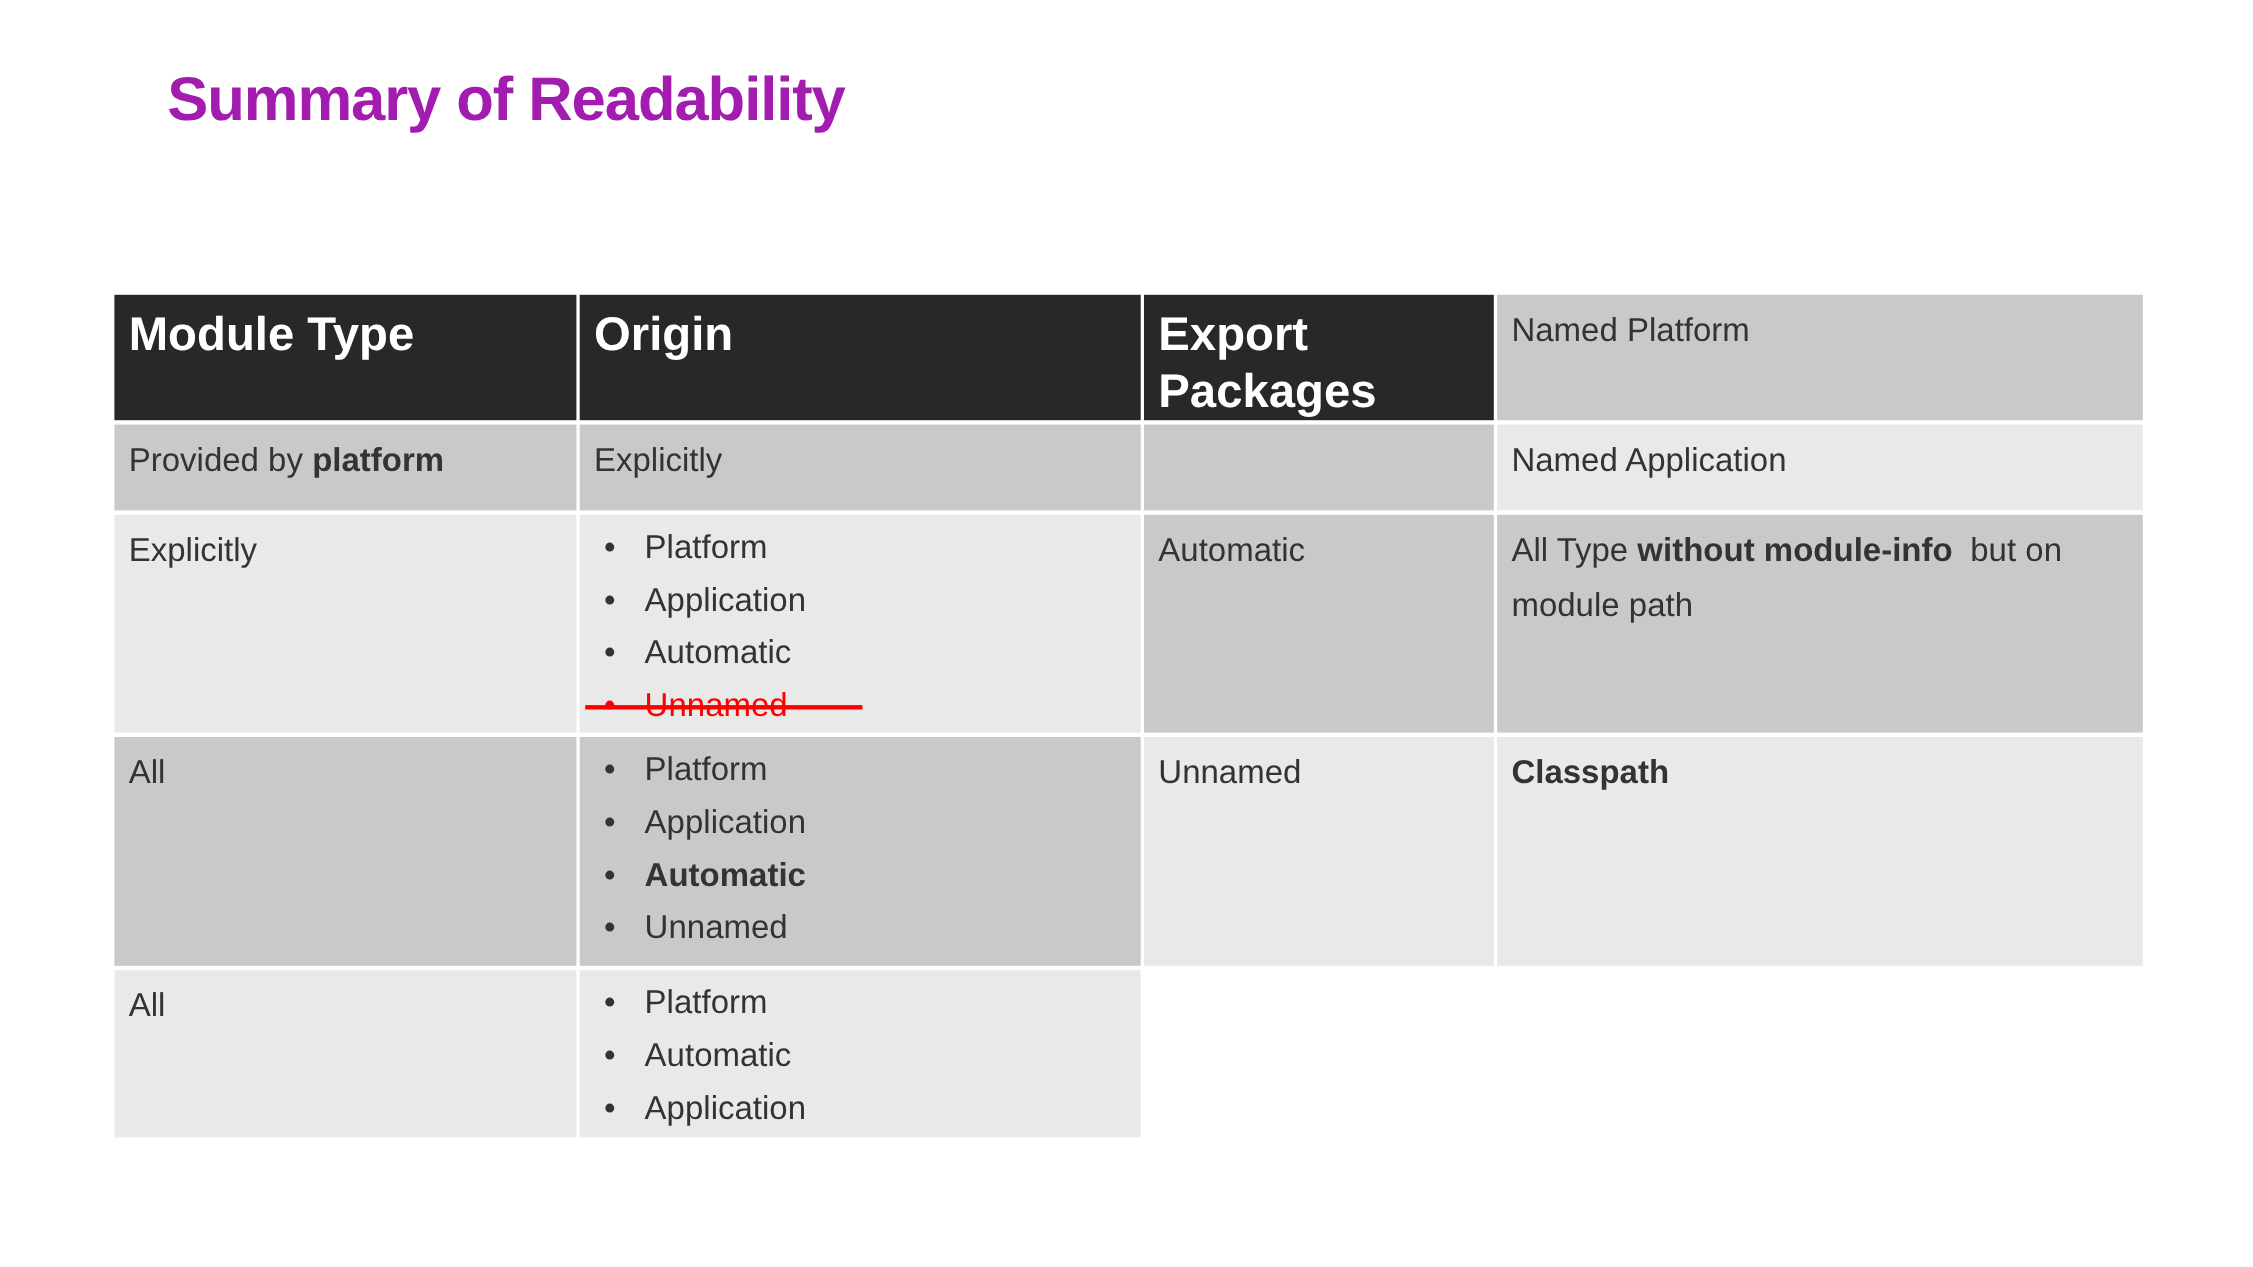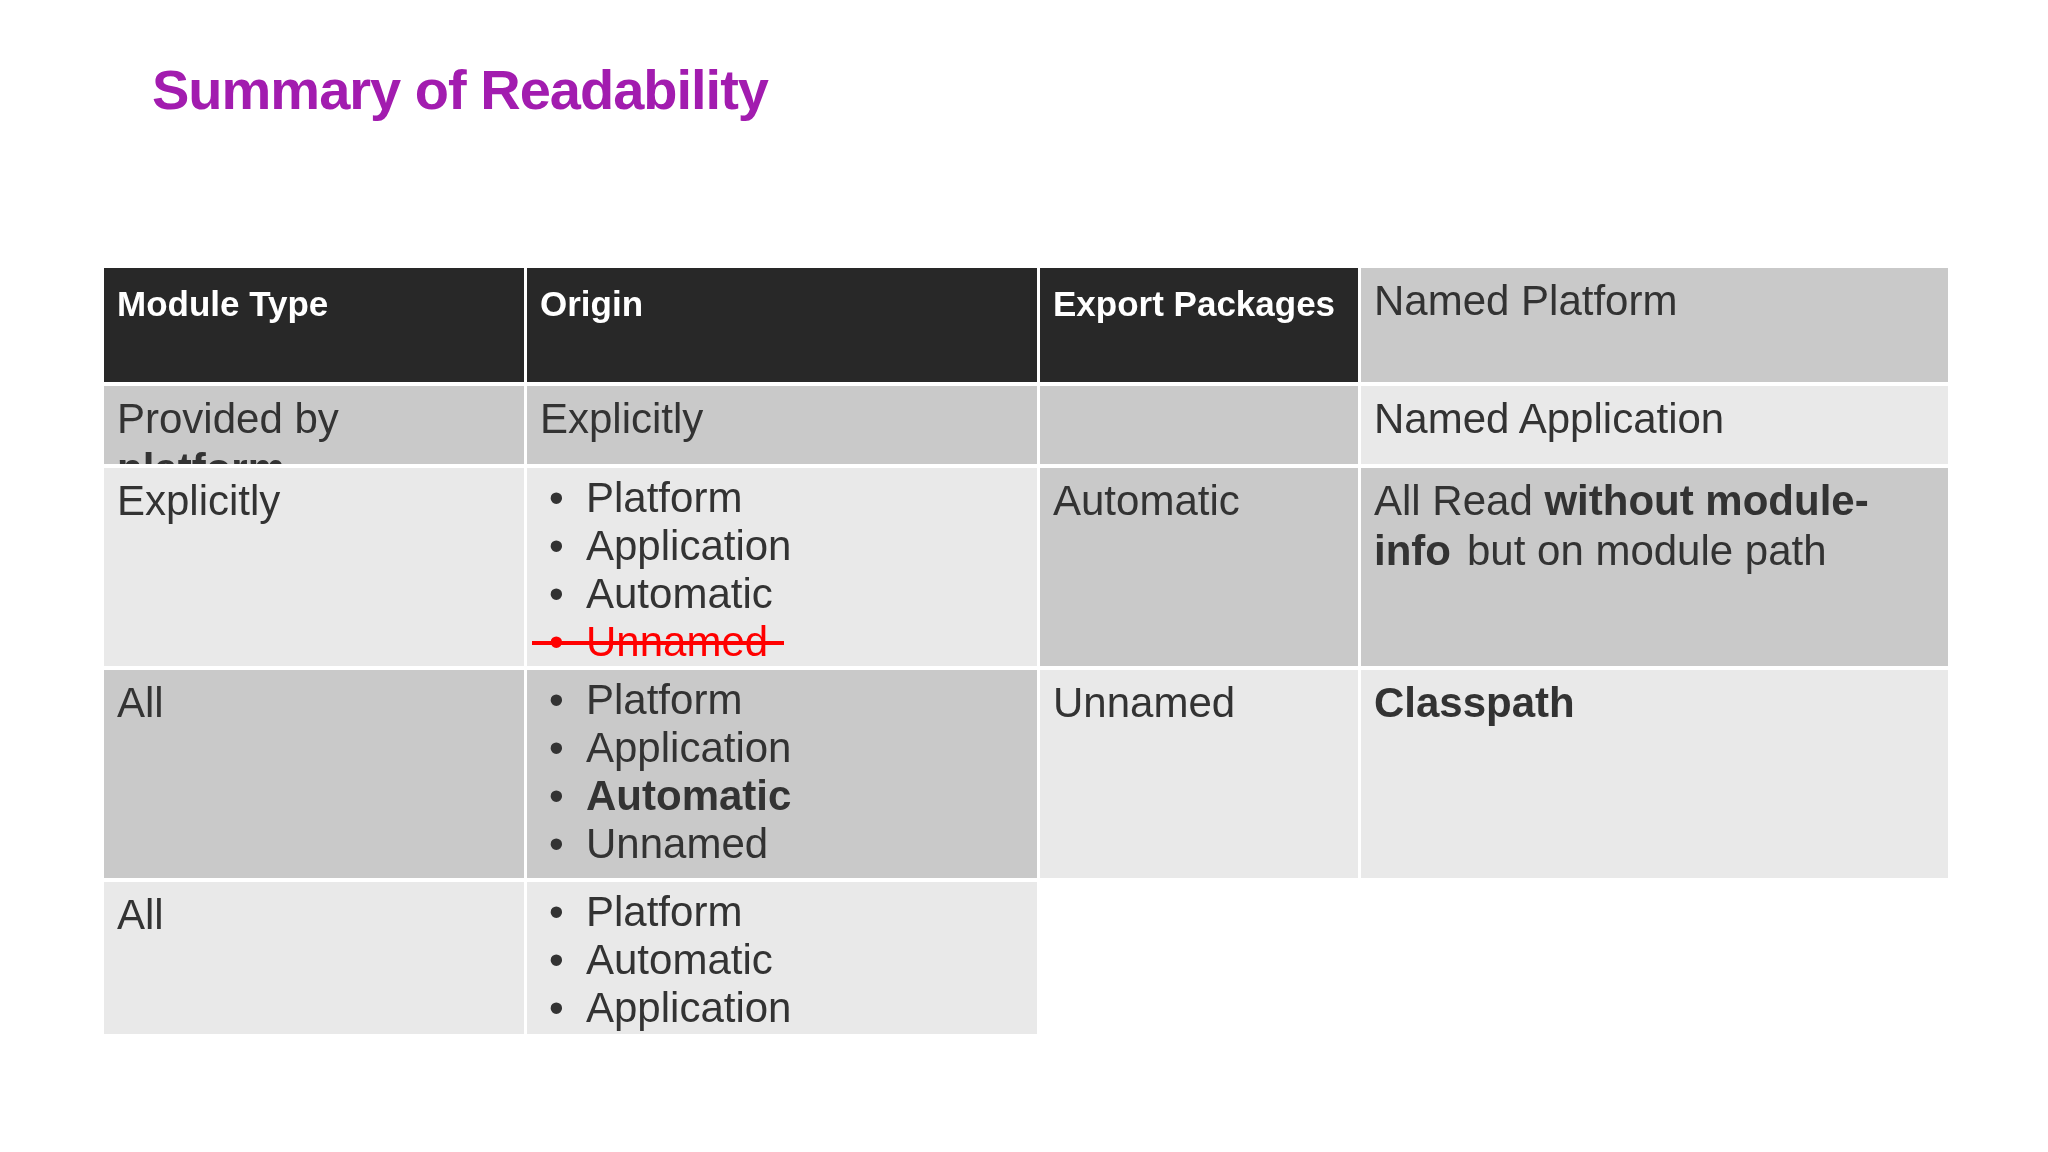--- a/index.html
+++ b/index.html
@@ -17,27 +17,27 @@
   }
   .tbl{
     position:absolute;left:104px;top:268px;
     display:grid;
     grid-template-columns:420px 510px 318px 587px;
     grid-template-rows:114px 78px 198px 208px 152px;
     column-gap:3px;row-gap:4px;
   }
   .cell{
     padding:8px 13px;
-    font-size:42px;line-height:50px;
+    font-size:30px;line-height:50px;
     color:#333333;
     overflow:hidden;
   }
   .hdr{
     background:#282828;color:#ffffff;
-    font-weight:700;font-size:35px;line-height:52px;
+    font-weight:700;font-size:43px;line-height:52px;
     padding-top:10px;
   }
   .dark{background:#C9C9C9}
   .light{background:#E9E9E9}
   .b{font-weight:700}
   .gap{margin-right:16px}
   .rm{padding-top:6px;padding-bottom:12px}
   .blist{list-style:none;margin:0;padding:0}
   .bi{position:relative;line-height:48px;white-space:nowrap}
   .bullet{display:inline-block;width:46px;padding-left:9px;box-sizing:border-box}
@@ -70,21 +70,21 @@
     <div class="cell light rm">
       <ul class="blist">
         <li class="bi"><span class="bullet">•</span><span>Platform</span></li>
         <li class="bi"><span class="bullet">•</span><span>Application</span></li>
         <li class="bi"><span class="bullet">•</span><span>Automatic</span></li>
         <li class="bi red-strike"><span class="bullet">•</span><span>Unnamed</span><span class="strike-line"></span></li>
       </ul>
     </div>
 
     <div class="cell dark">Automatic</div>
-    <div class="cell dark"><span>All Read </span><span class="b gap">without module-info</span><span>but on module path</span></div>
+    <div class="cell dark"><span>All Type </span><span class="b gap">without module-info</span><span>but on module path</span></div>
     <div class="cell dark">All</div>
     <div class="cell dark rm">
       <ul class="blist">
         <li class="bi"><span class="bullet">•</span><span>Platform</span></li>
         <li class="bi"><span class="bullet">•</span><span>Application</span></li>
         <li class="bi"><span class="bullet">•</span><span class="b">Automatic</span></li>
         <li class="bi"><span class="bullet">•</span><span>Unnamed</span></li>
       </ul>
     </div>
 

